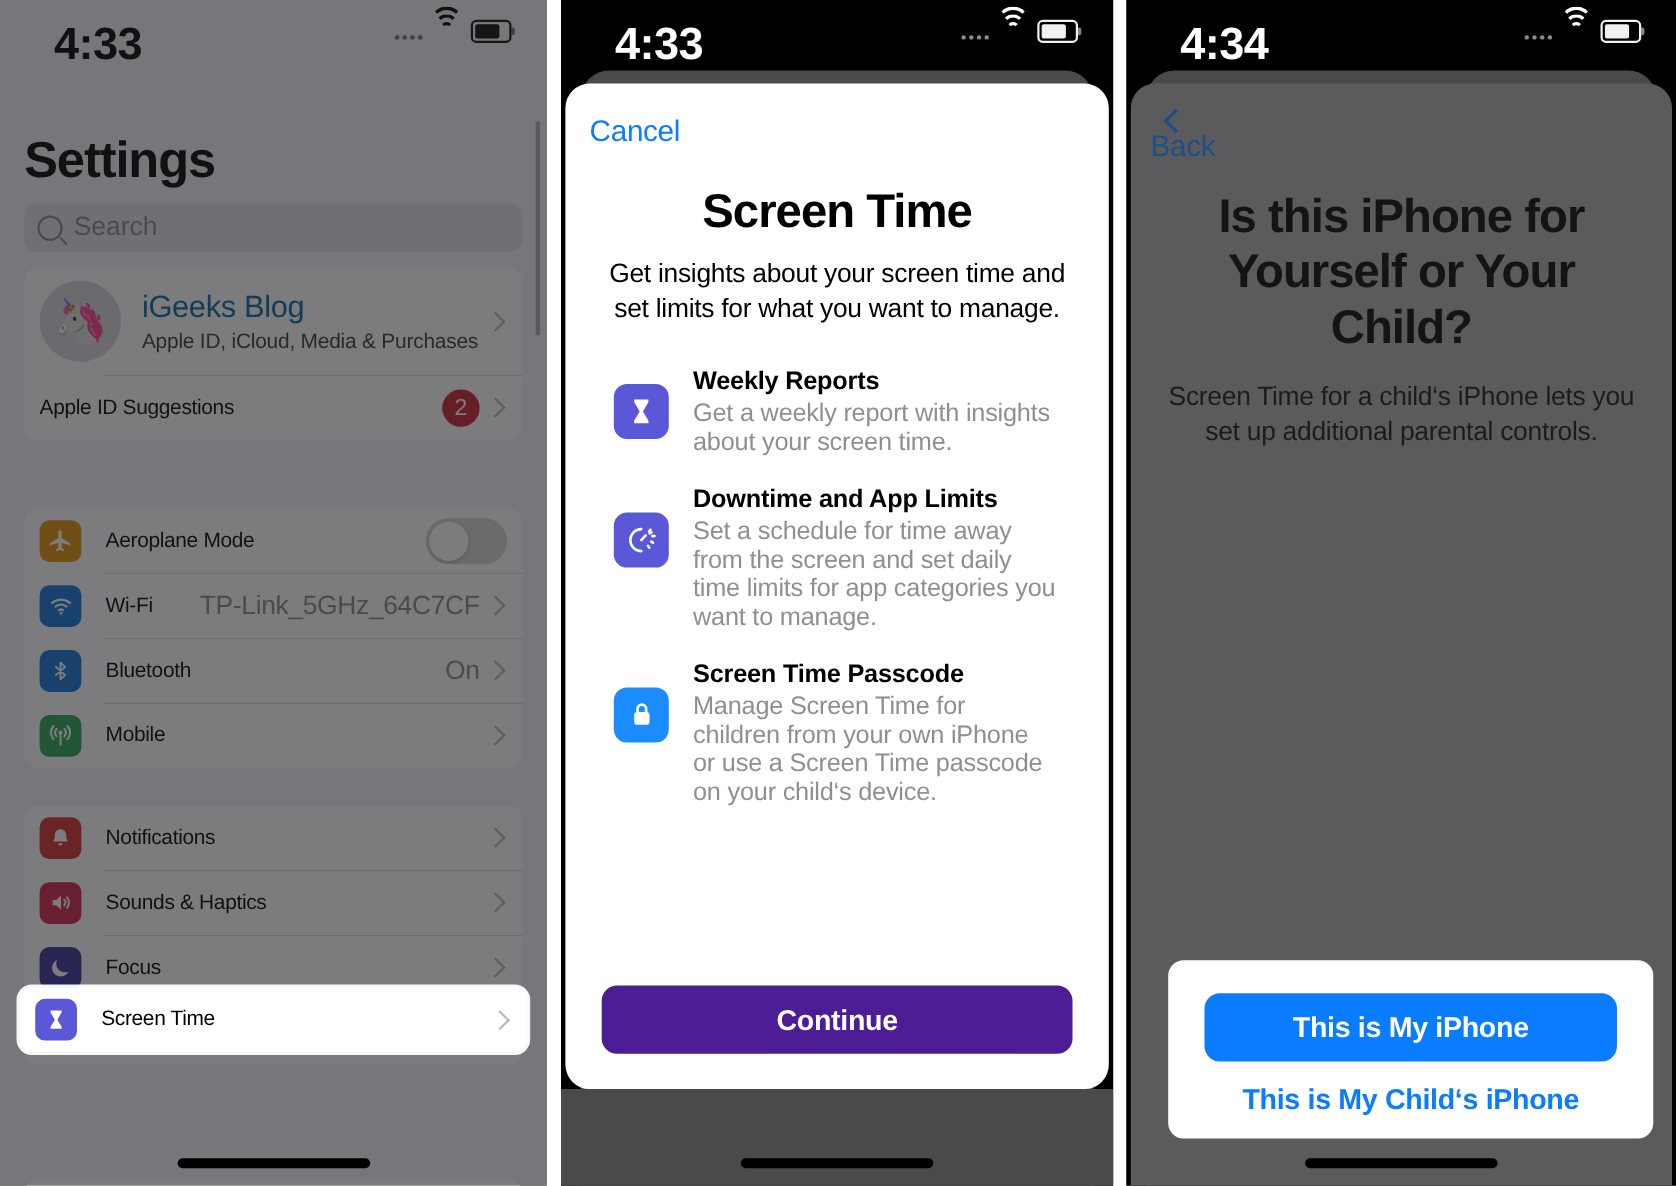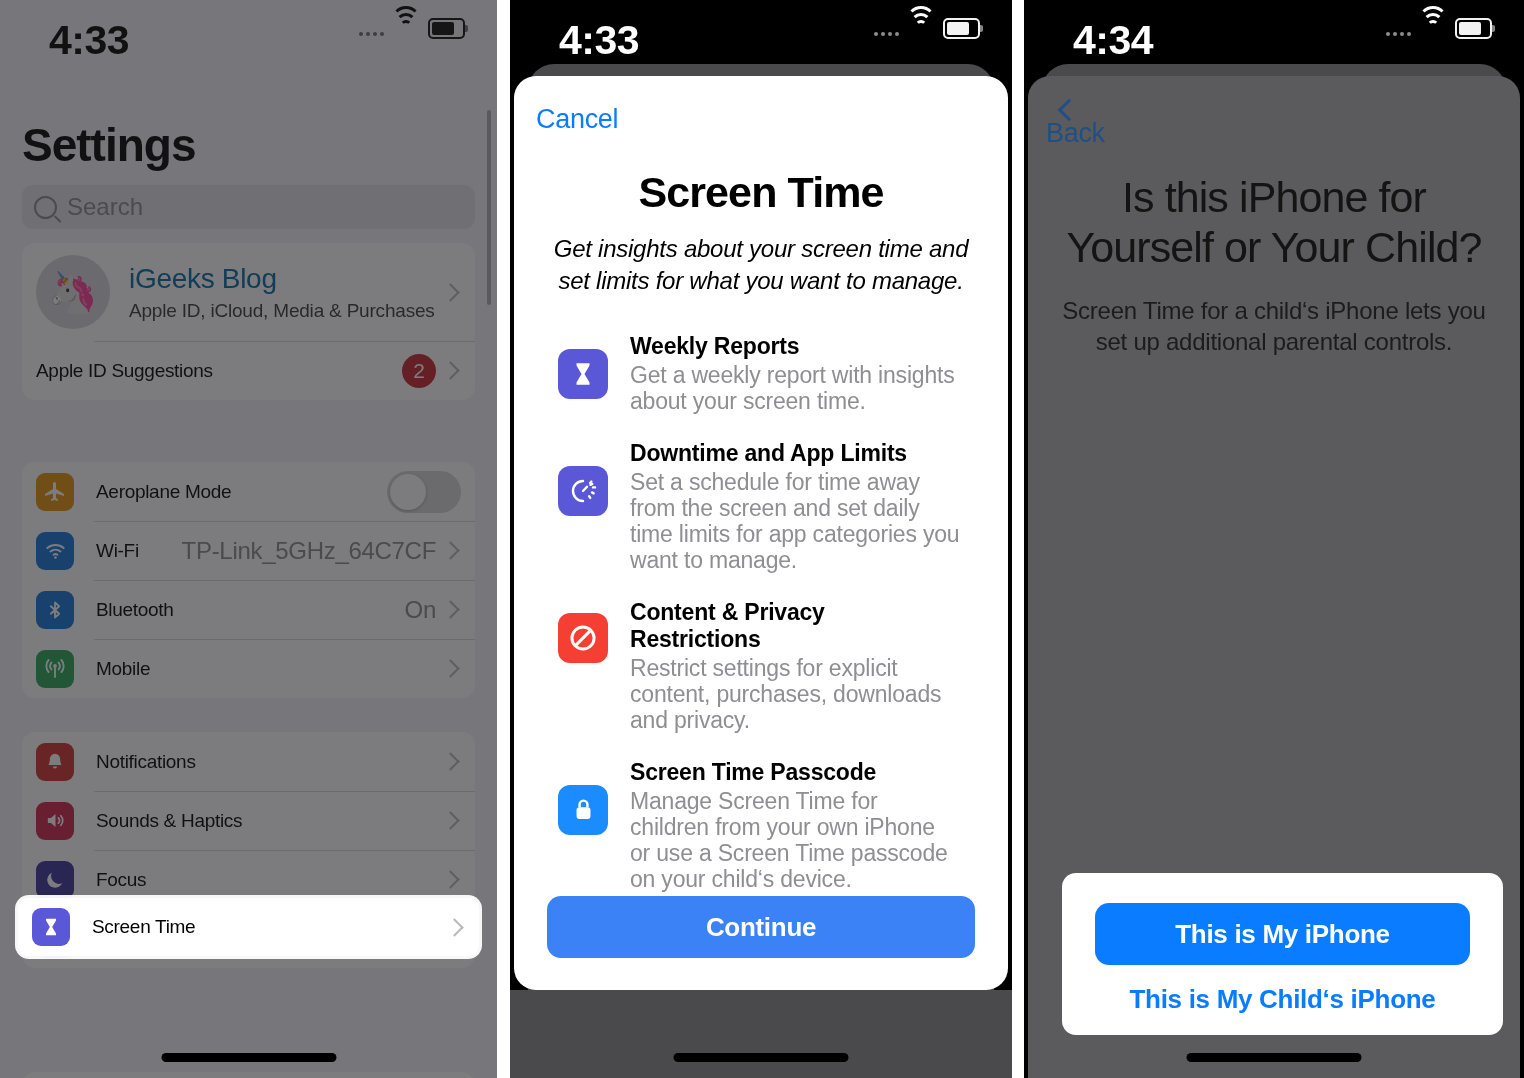--- a/index.html
+++ b/index.html
@@ -75,40 +75,40 @@
   .highlight-row{position:absolute;left:18px;right:18px;top:898px;height:58px;background:#fff;border-radius:11px;z-index:35;
      display:flex;align-items:center;padding:0 14px;box-shadow:0 0 0 3px rgba(255,255,255,.95);}
 
   
   .p2 .backdrop{position:absolute;inset:0;background:#000;}
   .sheet-behind{position:absolute;left:18px;right:18px;top:64px;bottom:0;background:#4a4a4c;border-radius:26px 26px 0 0;}
   .sheet-grayfill{position:absolute;left:0;right:0;top:990px;bottom:0;background:#4a4a4c;}
   .sheet{position:absolute;left:4px;right:4px;top:76px;height:914px;background:#fff;border-radius:22px;overflow:hidden;}
   .cancel{position:absolute;left:22px;top:28px;font-size:27px;color:#0a7cff;letter-spacing:-.3px;}
   .sheet-title{text-align:center;font-size:43px;font-weight:700;letter-spacing:-.9px;color:#000;margin-top:92px;}
-  .sheet-sub{margin:16px auto 0;width:430px;text-align:center;font-size:24px;line-height:1.33;color:#000;letter-spacing:-.25px;font-style:italic;}
+  .sheet-sub{margin:16px auto 0;width:430px;text-align:center;font-size:24px;line-height:1.33;color:#000;letter-spacing:-.25px;}
   .features{margin-top:36px;padding:0 48px 0 44px;}
   .feat{display:flex;align-items:flex-start;margin-bottom:26px;}
   .feat .fico{width:50px;height:50px;border-radius:12px;flex:0 0 auto;margin-right:22px;display:flex;align-items:center;justify-content:center;}
   .feat .ftxt{flex:1;min-width:0;}
   .feat h4{margin:0;font-size:23px;font-weight:700;color:#000;letter-spacing:-.2px;}
   .feat p{margin:2px 0 0;font-size:23px;line-height:1.13;color:#8e8e93;letter-spacing:-.2px;}
   .f1 .fico{margin-top:16px;}
   .f2 .fico{margin-top:26px;}
   .f3 .fico{margin-top:14px;}
   .f4 .fico{margin-top:26px;}
-  .continue{position:absolute;left:33px;right:33px;bottom:32px;height:62px;border-radius:14px;background:#3b82f6;color:#fff;
+  .continue{position:absolute;left:33px;right:33px;bottom:32px;height:62px;border-radius:14px;background:#4c1d95;color:#fff;
      display:flex;align-items:center;justify-content:center;font-size:26px;font-weight:700;letter-spacing:-.3px;border:none;}
 
   
   .p3 .sheet-behind2{position:absolute;left:18px;right:18px;top:64px;bottom:0;background:#4a4a4c;border-radius:26px 26px 0 0;}
   .p3 .sheet3{position:absolute;left:4px;right:4px;top:76px;bottom:0;background:#5b5b5d;border-radius:22px 22px 0 0;}
   .backlink{position:absolute;left:18px;top:26px;display:flex;align-items:center;color:#1f4f86;font-size:27px;letter-spacing:-.3px;flex-direction:column;}
   .backlink .bchev{width:13px;height:13px;border-left:3.4px solid #1f4f86;border-bottom:3.4px solid #1f4f86;transform:rotate(45deg);margin-right:13px;}
-  .q-title{margin:96px 34px 0;text-align:center;font-size:43px;line-height:1.17;font-weight:400;letter-spacing:-.9px;color:#141414;}
+  .q-title{margin:96px 34px 0;text-align:center;font-size:43px;line-height:1.17;font-weight:700;letter-spacing:-.9px;color:#141414;}
   .q-sub{margin:22px auto 0;width:430px;text-align:center;font-size:24px;line-height:1.32;color:#1c1c1e;letter-spacing:-.25px;}
   .choice-card{position:absolute;left:38px;right:21px;top:873px;height:162px;background:#fff;border-radius:14px;z-index:35;padding:0;}
   .btn-primary{position:absolute;left:33px;right:33px;top:30px;height:62px;border-radius:14px;background:#0a7cff;color:#fff;
      display:flex;align-items:center;justify-content:center;font-size:26px;font-weight:700;letter-spacing:-.3px;}
   .btn-plain{position:absolute;left:33px;right:33px;top:104px;height:44px;display:flex;align-items:center;justify-content:center;
      color:#0a7cff;font-size:26px;font-weight:700;letter-spacing:-.3px;}
 
   .home-ind{position:absolute;left:50%;transform:translateX(-50%);bottom:16px;width:175px;height:9px;border-radius:5px;background:#000;z-index:36;}
   .p1 .home-ind{background:#000;}
   svg{display:block;}
@@ -309,32 +309,20 @@
               <path d="M12 12l3.2-3.4"></path>
               <path d="M17.6 5.6l1.1-1.1M20 9.1h1.6M19.2 13.1l1.3.8M16.9 16.2l.9 1.3M18 7.1l1.4-.7"></path>
             </svg>
           </div>
           <div class="ftxt">
             <h4>Downtime and App Limits</h4>
             <p>Set a schedule for time away from the screen and set daily time limits for app categories you want to manage.</p>
           </div>
         </div>
 
-        <div class="feat f3">
-          <div class="fico" style="background:#f53f33">
-            <svg width="32" height="32" viewBox="0 0 24 24" fill="none" stroke="#fff" stroke-width="2.2">
-                <circle cx="12" cy="12" r="8.3"></circle>
-                <path d="M6.3 17.7 17.7 6.3"></path>
-              </svg>
-          </div>
-          <div class="ftxt">
-            <h4>Content &amp; Privacy Restrictions</h4>
-            <p>Restrict settings for explicit content, purchases, downloads and privacy.</p>
-          </div>
-        </div>
 
         <div class="feat f4">
           <div class="fico" style="background:#1a8cff">
             <svg width="27" height="27" viewBox="0 0 24 24" fill="#fff">
                 <path d="M7.4 10V7.6a4.6 4.6 0 0 1 9.2 0V10h-2.2V7.6a2.4 2.4 0 0 0-4.8 0V10z"></path>
                 <rect x="5.8" y="10" width="12.4" height="10.4" rx="2.6"></rect>
               </svg>
           </div>
           <div class="ftxt">
             <h4>Screen Time Passcode</h4>

